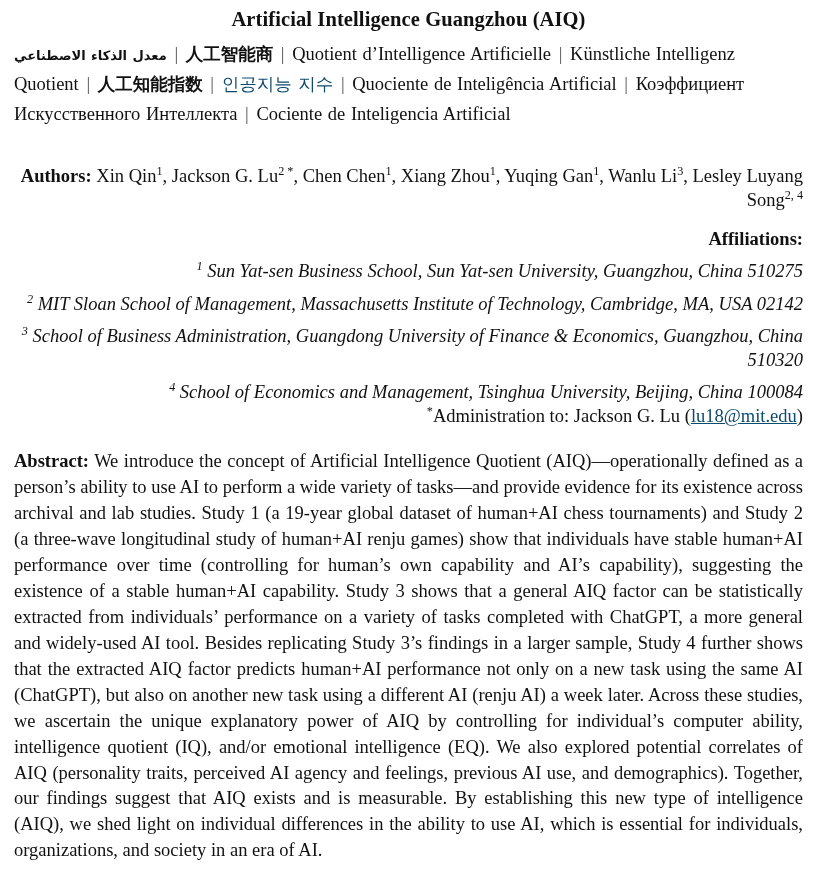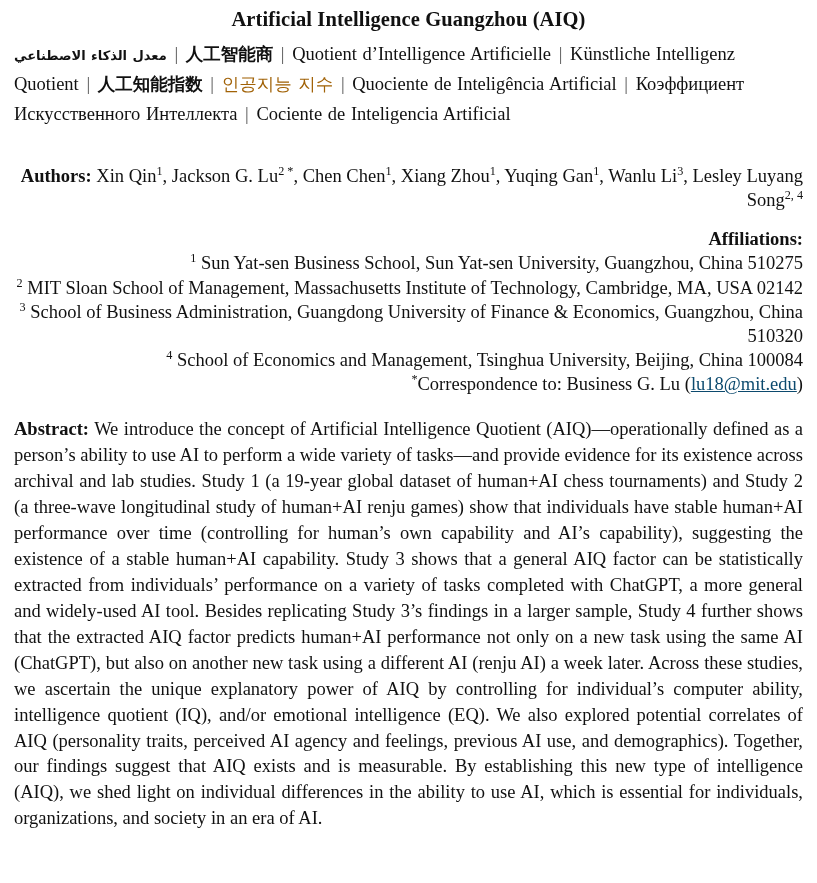--- a/index.html
+++ b/index.html
@@ -40,21 +40,21 @@
   }
   .subtitle .cjk {
     font-family: "DejaVu Sans", sans-serif;
     font-weight: bold;
     font-size: 17.5px;
   }
   .subtitle .kor {
     font-family: "DejaVu Sans", sans-serif;
     font-weight: normal;
     font-size: 17.5px;
-    color: #a16207;
+    color: #0c4a6e;
   }
   .subtitle .arabic {
     font-family: "DejaVu Sans", sans-serif;
     font-weight: bold;
     font-size: 13px;
     direction: rtl;
     unicode-bidi: isolate;
   }
   .subtitle .sep {
     color: #555;
@@ -74,21 +74,21 @@
     line-height: 1.31;
     text-align: right;
   }
   .lbl-bold { font-weight: bold; }
   sup {
     font-size: 0.66em;
     vertical-align: super;
     line-height: 0;
   }
   .affil-head { margin-top: 15px; }
-  .affil-line { margin-top: 0px; }
+  .affil-line { margin-top: 8px; font-style: italic; }
   .corr-line { margin-top: 0px; }
   .maillink {
     color: #0c4a6e;
     text-decoration: underline;
   }
 
   
   .abstract {
     font-size: 18.5px;
     line-height: 1.405;
@@ -143,20 +143,20 @@
   </div>
   <div class="affil-line">
     <sup>3</sup>
     <span>School of Business Administration, Guangdong University of Finance &amp; Economics, Guangzhou, China 510320</span>
   </div>
   <div class="affil-line">
     <sup>4</sup>
     <span>School of Economics and Management, Tsinghua University, Beijing, China 100084</span>
   </div>
 
-  <div class="corr-line"><sup>*</sup><span>Correspondence to: Business G. Lu (</span><a class="maillink" href="#">lu18@mit.edu</a><span>)</span></div>
+  <div class="corr-line"><sup>*</sup><span>Administration to: Jackson G. Lu (</span><a class="maillink" href="#">lu18@mit.edu</a><span>)</span></div>
 
   <div class="gap-abstract"></div>
 
   <div class="abstract"><span class="lbl-bold">Abstract:</span> <span>We introduce the concept of Artificial Intelligence Quotient (AIQ)—operationally defined as a person’s ability to use AI to perform a wide variety of tasks—and provide evidence for its existence across archival and lab studies. Study 1 (a 19-year global dataset of human+AI chess tournaments) and Study 2 (a three-wave longitudinal study of human+AI renju games) show that individuals have stable human+AI performance over time (controlling for human’s own capability and AI’s capability), suggesting the existence of a stable human+AI capability. Study 3 shows that a general AIQ factor can be statistically extracted from individuals’ performance on a variety of tasks completed with ChatGPT, a more general and widely-used AI tool. Besides replicating Study 3’s findings in a larger sample, Study 4 further shows that the extracted AIQ factor predicts human+AI performance not only on a new task using the same AI (ChatGPT), but also on another new task using a different AI (renju AI) a week later. Across these studies, we ascertain the unique explanatory power of AIQ by controlling for individual’s computer ability, intelligence quotient (IQ), and/or emotional intelligence (EQ). We also explored potential correlates of AIQ (personality traits, perceived AI agency and feelings, previous AI use, and demographics). Together, our findings suggest that AIQ exists and is measurable. By establishing this new type of intelligence (AIQ), we shed light on individual differences in the ability to use AI, which is essential for individuals, organizations, and society in an era of AI.</span></div>
 
 
 </div>
 
 </body></html>

